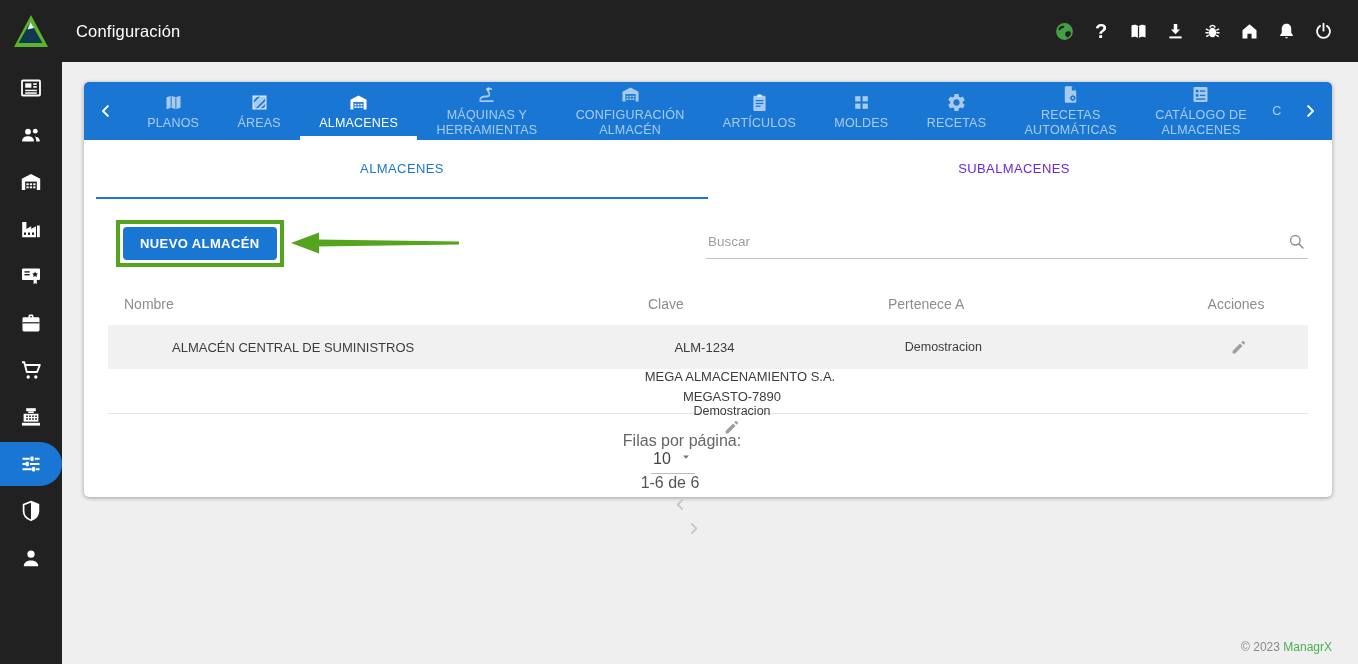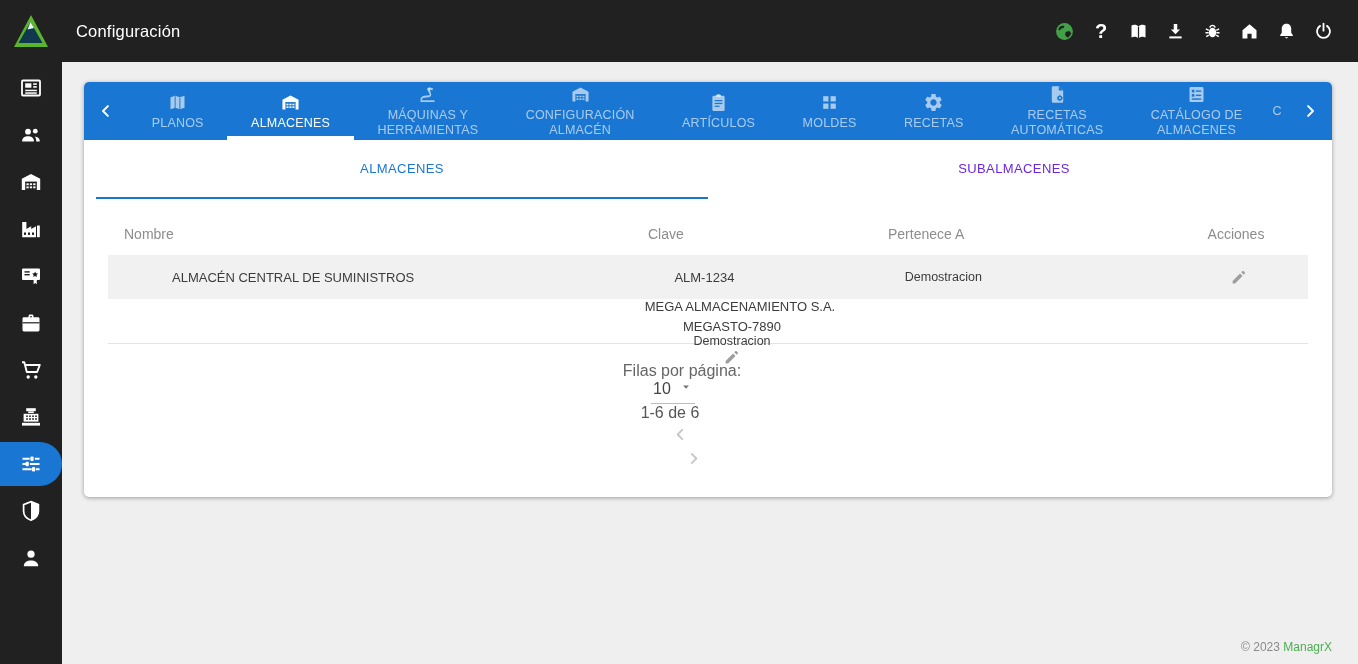--- a/index.html
+++ b/index.html
@@ -385,20 +385,26 @@
             <use href="#sym-chev-left"></use>
           </svg>
       </div>
       <div class="tabs">
         <div class="tab">
           <svg>
               <use href="#sym-map"></use>
             </svg>
           <span class="tab-label">PLANOS</span>
         </div>
+        <div class="tab">
+          <svg>
+              <use href="#sym-area"></use>
+            </svg>
+          <span class="tab-label">ÁREAS</span>
+        </div>
         <div class="tab active">
           <svg>
               <use href="#sym-warehouse"></use>
             </svg>
           <span class="tab-label">ALMACENES</span>
         </div>
         <div class="tab">
           <svg>
               <use href="#sym-machines"></use>
             </svg>
@@ -453,20 +459,35 @@
             <use href="#sym-chev-right"></use>
           </svg>
       </div>
     </div>
 
     <div class="subtabs">
       <div class="subtab active">ALMACENES</div>
       <div class="subtab">SUBALMACENES</div>
     </div>
 
+    <div class="toolbar">
+      <span class="annotation-box">
+        <button class="btn-new">NUEVO ALMACÉN</button>
+      </span>
+      <svg class="anno-arrow" width="172" height="28" viewBox="0 0 172 28">
+        <polygon points="2,14 30,3.5 30,24.5" fill="#55a41e"></polygon>
+        <polygon points="28,10.5 170,12.6 170,15.4 28,17.5" fill="#55a41e"></polygon>
+      </svg>
+      <div class="search-box">
+        <input class="search-input" type="text" placeholder="Buscar" style="">
+        <svg class="search-icon">
+            <use href="#sym-search"></use>
+          </svg>
+      </div>
+    </div>
 
     <div class="table">
       <div class="thead">
         <div class="col-nombre">Nombre</div>
         <div class="col-clave">Clave</div>
         <div class="col-pertenece">Pertenece A</div>
         <div class="col-acciones">Acciones</div>
       </div>
       <div class="trow striped">
         <div class="col-nombre">ALMACÉN CENTRAL DE SUMINISTROS</div>

